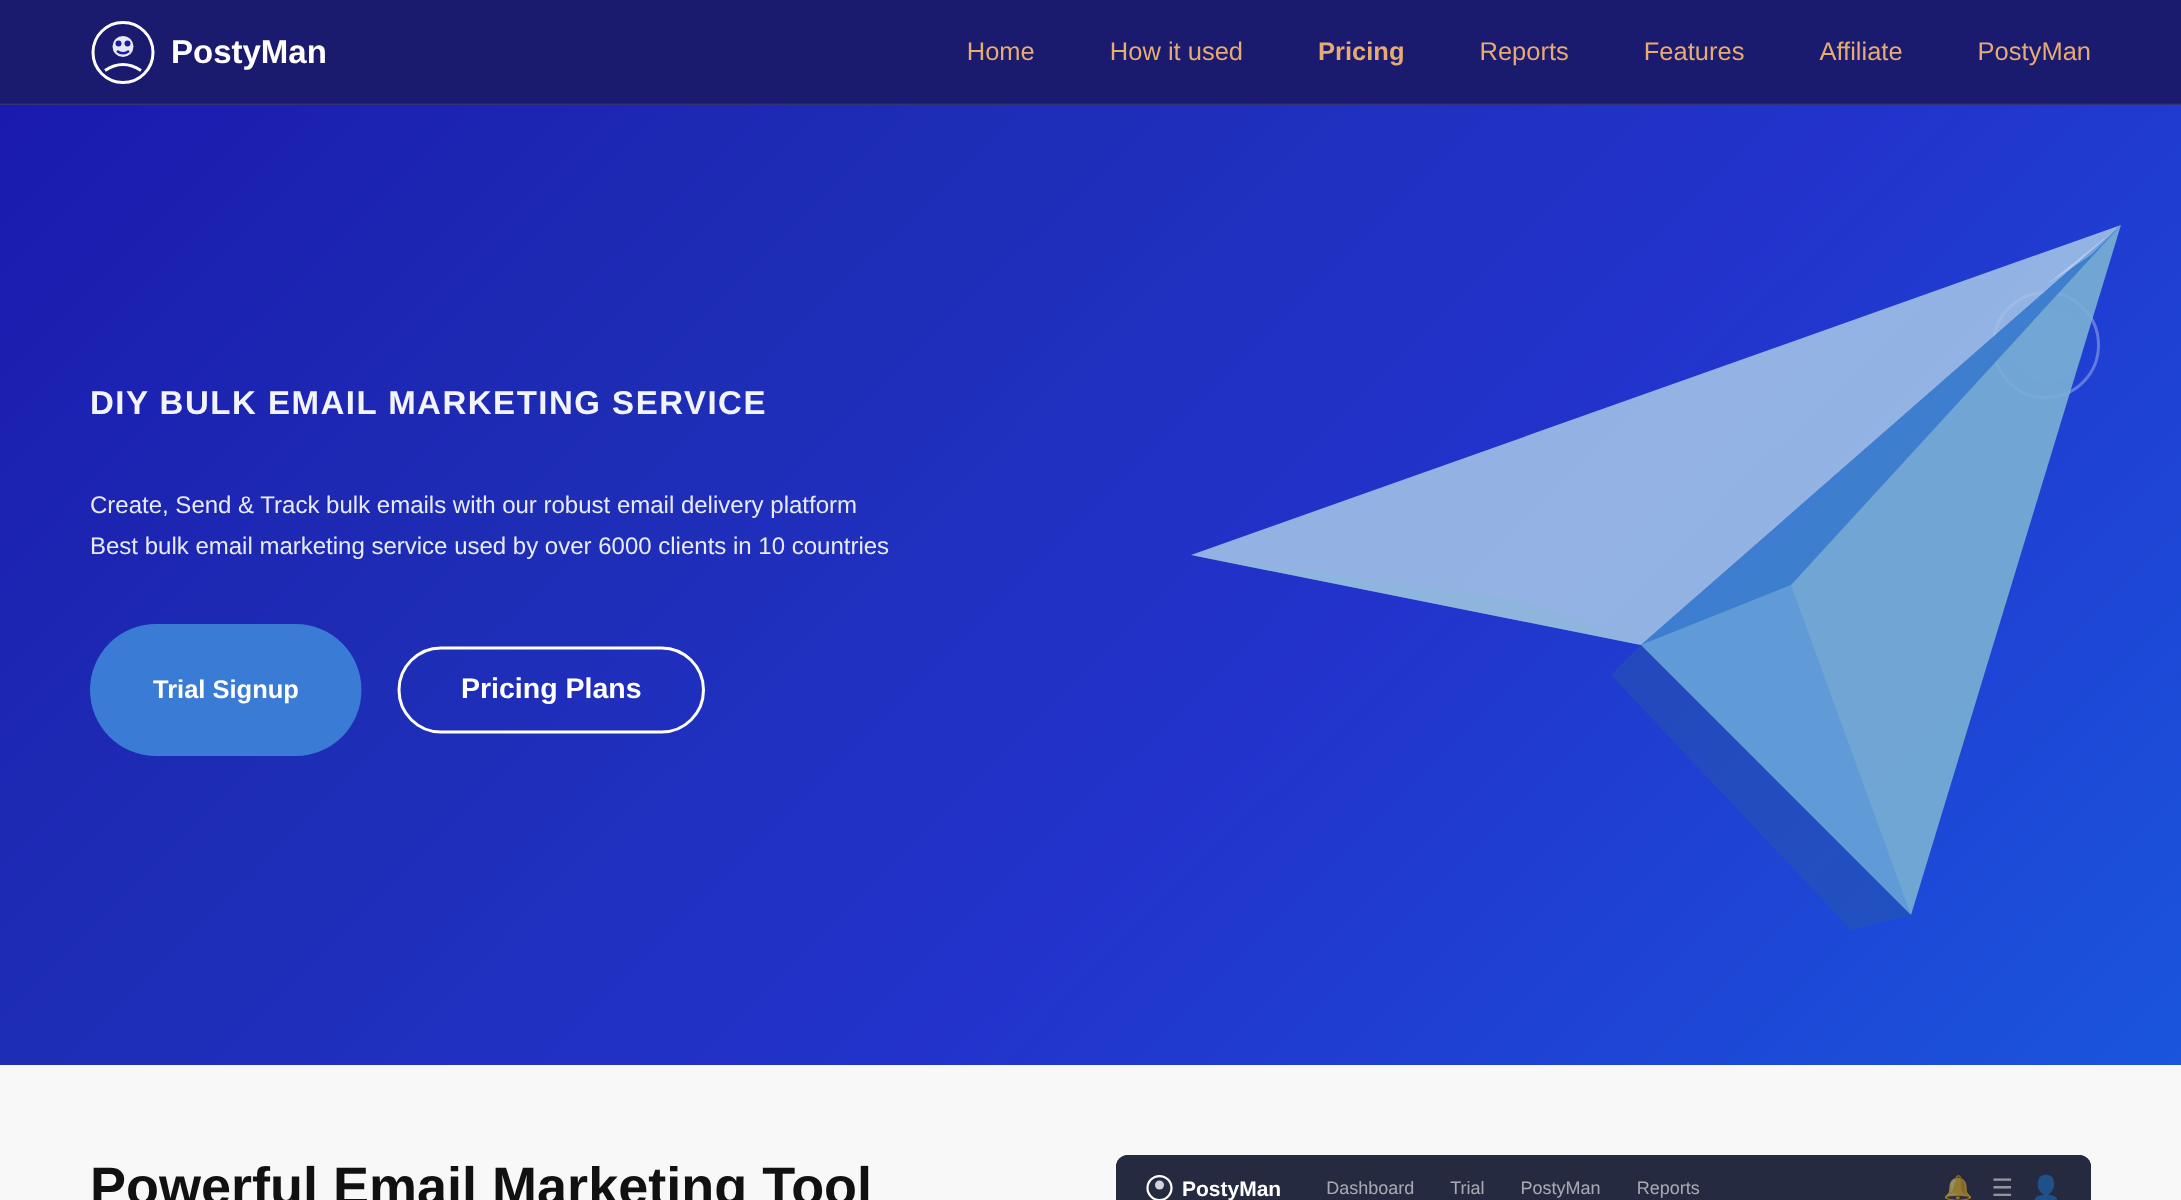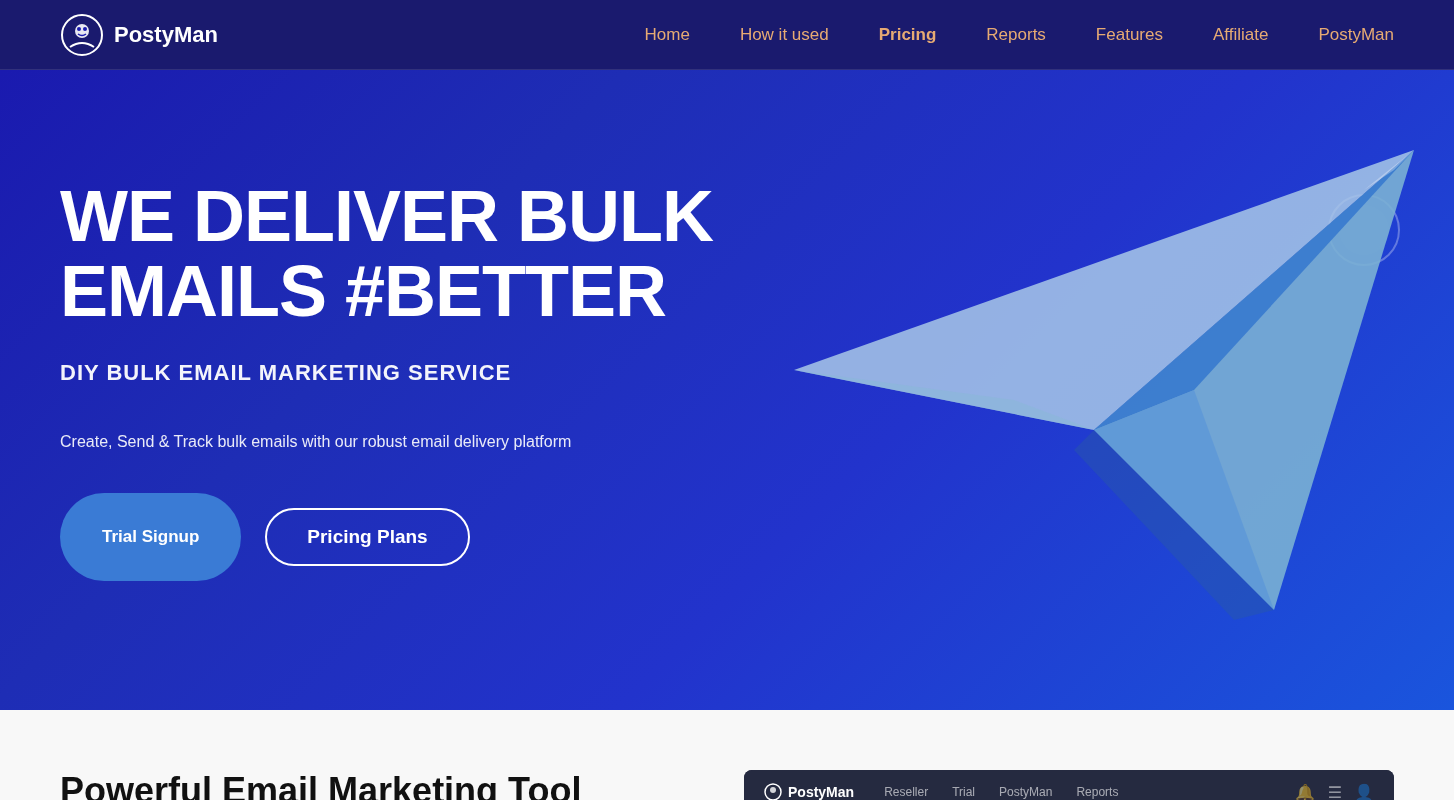--- a/index.html
+++ b/index.html
@@ -192,24 +192,24 @@
     <li><a class="active" href="#">Pricing</a></li>
     <li><a href="#">Reports</a></li>
     <li><a href="#">Features</a></li>
     <li><a href="#">Affiliate</a></li>
     <li><a href="#">PostyMan</a></li>
   </ul>
 </nav>
 
 <section class="hero">
   <div class="hero-content">
-    <h1 class="hero-title">WE DELIVER BULK EMAILS #BETTER</h1>
     <p class="hero-subtitle">DIY BULK EMAIL MARKETING SERVICE</p>
     <div class="hero-desc">
       <p>Create, Send &amp; Track bulk emails with our robust email delivery platform</p>
+      <p>Best bulk email marketing service used by over 6000 clients in 10 countries</p>
     </div>
     <div class="hero-buttons">
       <button class="btn-primary">Trial Signup</button>
       <button class="btn-outline">Pricing Plans</button>
     </div>
   </div>
 
   <div class="hero-visual">
     <svg viewBox="0 0 700 560" fill="none" xmlns="http://www.w3.org/2000/svg">
 
@@ -240,21 +240,21 @@
   <div class="bottom-screenshot">
     <div class="screenshot-bar">
       <div class="screenshot-logo">
         <svg width="18" height="18" viewBox="0 0 18 18" fill="none">
           <circle cx="9" cy="9" r="8" stroke="white" stroke-width="1.5" fill="none"></circle>
           <circle cx="9" cy="7" r="3" fill="white" opacity="0.8"></circle>
         </svg>
         <span>PostyMan</span>
       </div>
       <div class="screenshot-nav">
-        <span>Reseller</span>
+        <span>Dashboard</span>
         <span>Trial</span>
         <span>PostyMan</span>
         <span>Reports</span>
       </div>
       <div style="margin-left:auto; display:flex; gap:12px; align-items:center;">
         <span style="color:rgba(255,255,255,0.5); font-size:16px;">🔔</span>
         <span style="color:rgba(255,255,255,0.5); font-size:16px;">☰</span>
         <span style="color:rgba(255,255,255,0.5); font-size:16px;">👤</span>
       </div>
     </div>

